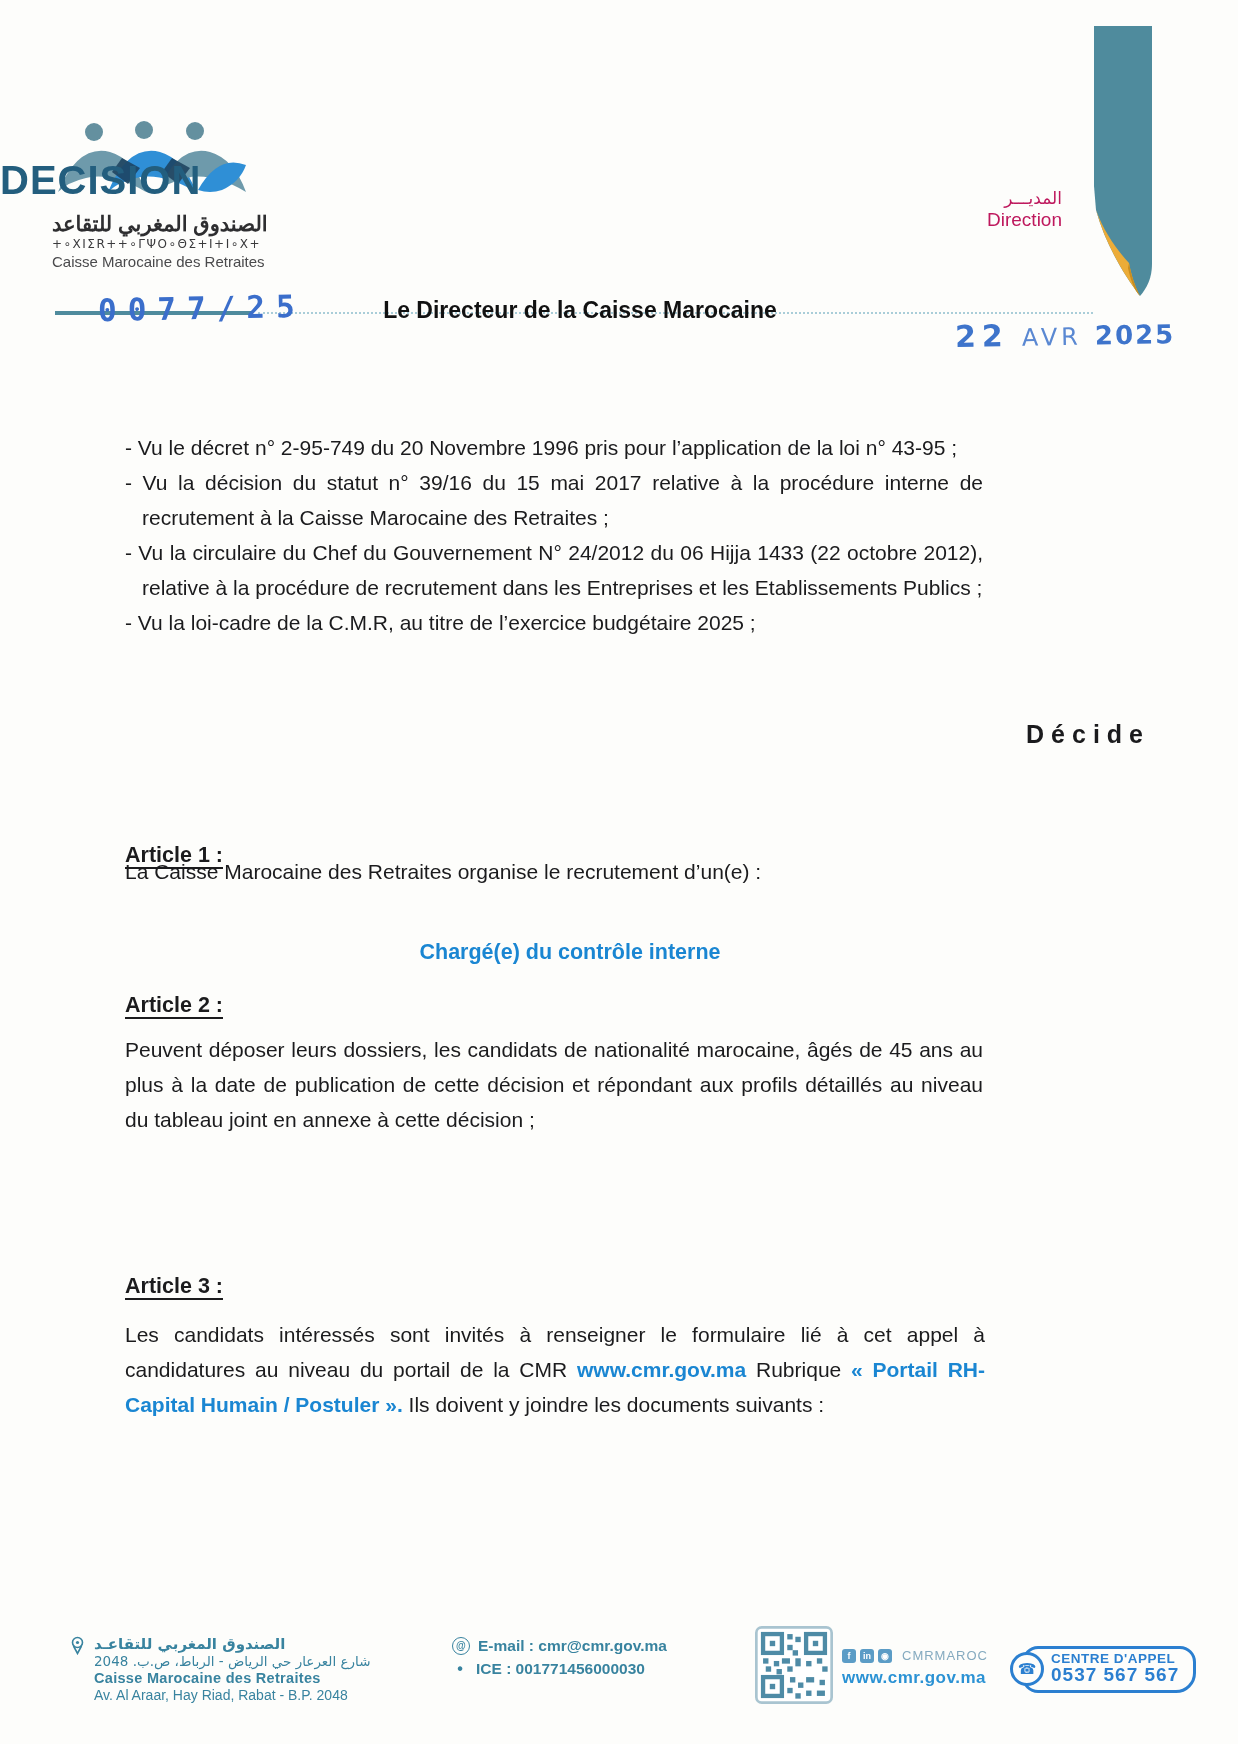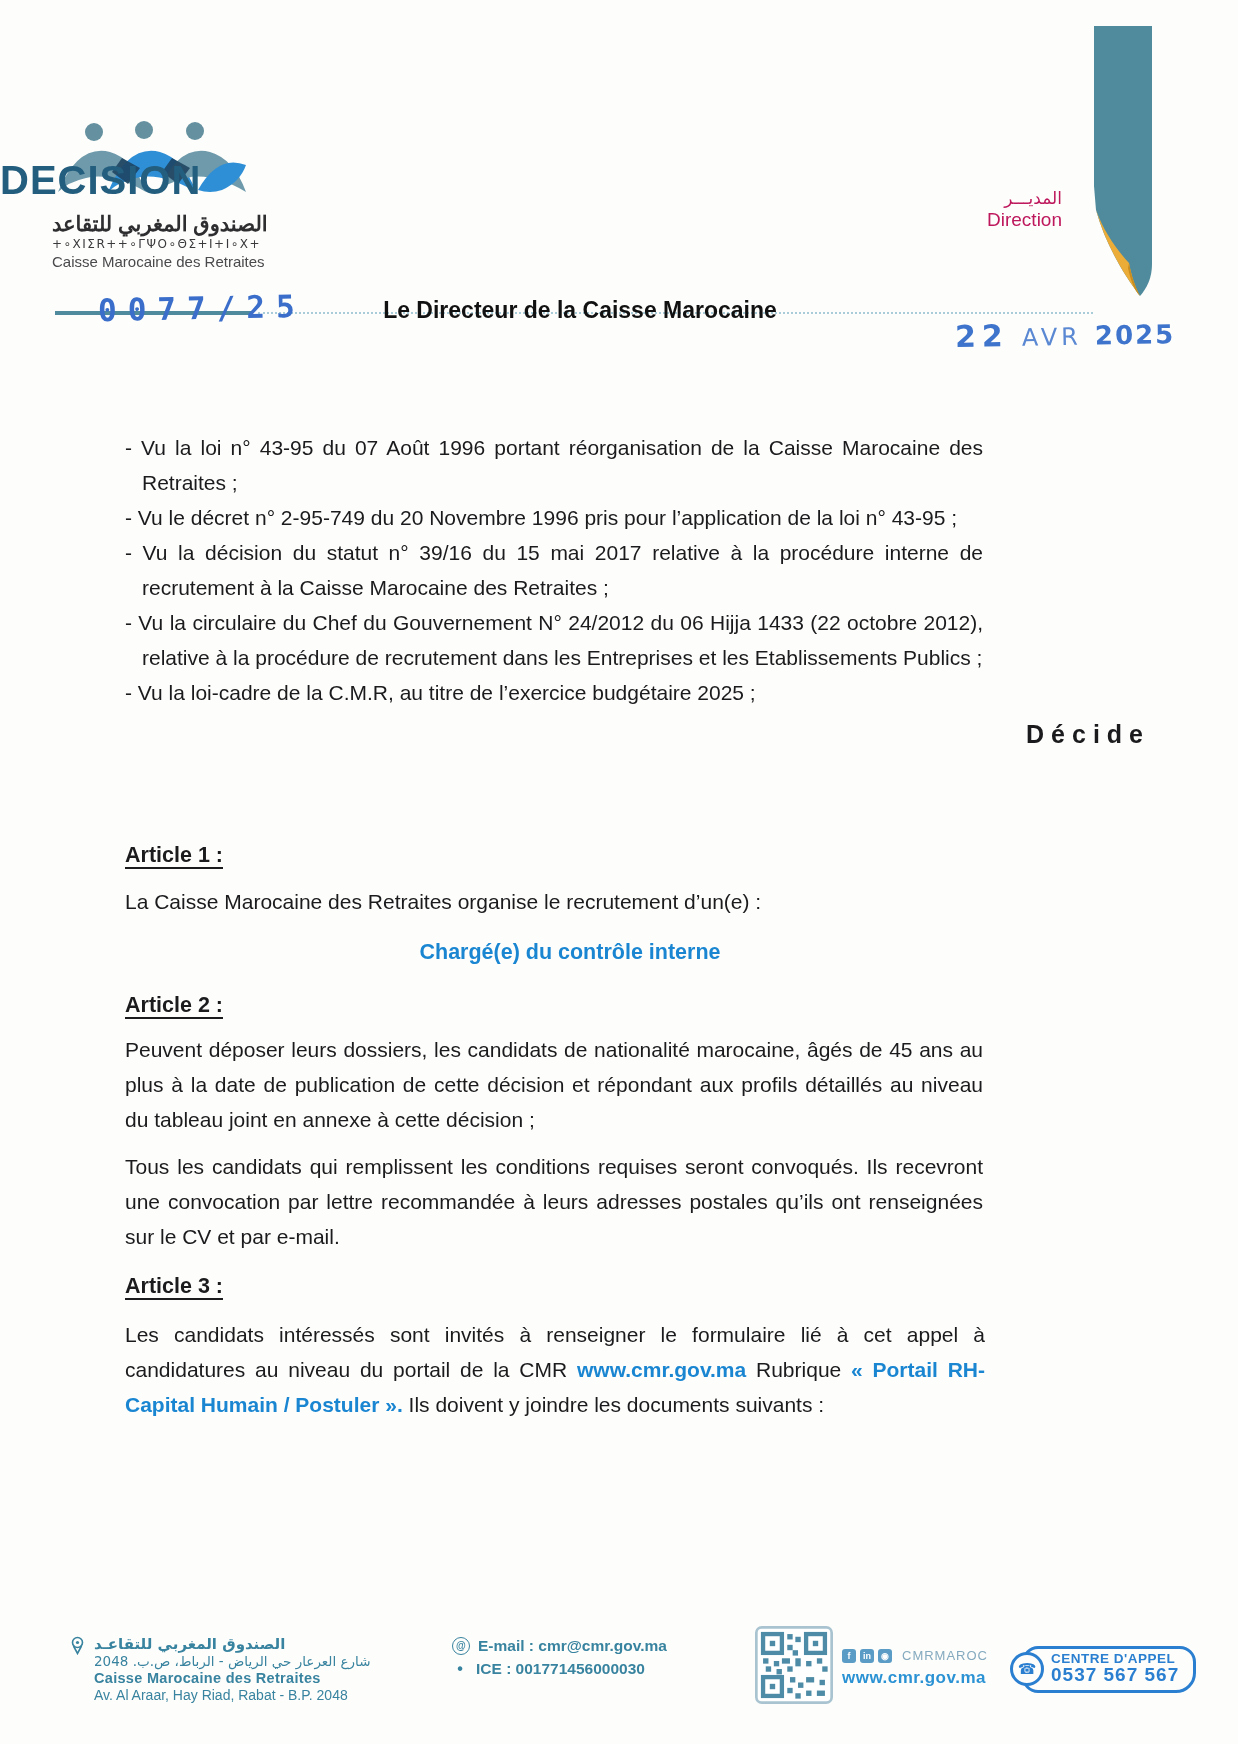--- a/index.html
+++ b/index.html
@@ -39,21 +39,21 @@
   .date-year{font-size:26px;font-weight:600;letter-spacing:2px;margin-left:8px;}
   
   .body-text{font-size:21px;line-height:35px;text-align:justify;}
   .preamble{position:absolute;left:125px;top:430px;width:858px;}
   .vu-item{padding-left:17px;text-indent:-17px;}
   .decide{position:absolute;left:0;top:720px;width:1150px;text-align:right;
     font-size:25px;font-weight:bold;letter-spacing:7px;}
   .article-heading{position:absolute;left:125px;font-size:21.5px;font-weight:bold;
     text-decoration:underline;text-decoration-thickness:2px;text-underline-offset:5px;}
   .a1-h{top:843px;} .a2-h{top:993px;} .a3-h{top:1274px;}
-  .a1-body{position:absolute;left:125px;top:890px;font-size:21px;}
+  .a1-body{position:absolute;left:125px;top:860px;font-size:21px;}
   .job-title{position:absolute;left:0;top:940px;width:1140px;text-align:center;
     color:#1a86d2;font-weight:bold;font-size:21.5px;}
   .a2-p1{position:absolute;left:125px;top:1032px;width:858px;}
   .a2-p2{position:absolute;left:125px;top:1149px;width:858px;}
   .a3-p1{position:absolute;left:125px;top:1317px;width:860px;}
   .blue-bold{color:#1a86d2;font-weight:bold;}
   
   .footer-address{position:absolute;left:70px;top:1636px;display:flex;gap:9px;color:#38839f;}
   .addr-lines{line-height:17px;}
   .addr-ar1{font-size:15px;font-weight:bold;font-family:"DejaVu Sans",sans-serif;}
@@ -123,36 +123,34 @@
     <div>Le Directeur de la Caisse Marocaine</div>
   </div>
 
   <div class="date-stamp">
     <span class="date-day">22</span>
     <span class="date-month">AVR</span>
     <span class="date-year">2025</span>
   </div>
 
   <div class="preamble body-text">
-    <div class="vu-item">- Vu la loi n° 43-95 du 07 Août 1996 portant réorganisation de la Caisse Marocaine des Retraites ;</div>
     <div class="vu-item">- Vu le décret n° 2-95-749 du 20 Novembre 1996 pris pour l’application de la loi n° 43-95 ;</div>
     <div class="vu-item">- Vu la décision du statut n° 39/16 du 15 mai 2017 relative à la procédure interne de recrutement à la Caisse Marocaine des Retraites ;</div>
     <div class="vu-item">- Vu la circulaire du Chef du Gouvernement N° 24/2012 du 06 Hijja 1433 (22 octobre 2012), relative à la procédure de recrutement dans les Entreprises et les Etablissements Publics ;</div>
     <div class="vu-item">- Vu la loi-cadre de la C.M.R, au titre de l’exercice budgétaire 2025 ;</div>
   </div>
 
   <div class="decide">Décide</div>
 
   <div class="article-heading a1-h">Article 1 :</div>
   <div class="a1-body">La Caisse Marocaine des Retraites organise le recrutement d’un(e) :</div>
   <div class="job-title">Chargé(e) du contrôle interne</div>
 
   <div class="article-heading a2-h">Article 2 :</div>
   <div class="a2-p1 body-text">Peuvent déposer leurs dossiers, les candidats de nationalité marocaine, âgés de 45 ans au plus à la date de publication de cette décision et répondant aux profils détaillés au niveau du tableau joint en annexe à cette décision ;</div>
-  <div class="a2-p2 body-text">Tous les candidats qui remplissent les conditions requises seront convoqués. Ils recevront une convocation par lettre recommandée à leurs adresses postales qu’ils ont renseignées sur le CV et par e-mail.</div>
 
   <div class="article-heading a3-h">Article 3 :</div>
   <div class="a3-p1 body-text">
     <span>Les candidats intéressés sont invités à renseigner le formulaire lié à cet appel à candidatures au niveau du portail de la CMR </span><span class="blue-bold">www.cmr.gov.ma</span><span> Rubrique </span><span class="blue-bold">« Portail RH-Capital Humain / Postuler ».</span><span> Ils doivent y joindre les documents suivants :</span>
   </div>
 
   <div class="footer-address">
     <svg width="15" height="19" viewBox="0 0 15 19">
       <circle cx="7.5" cy="6.5" r="5" fill="none" stroke="#38839f" stroke-width="1.6"></circle>
       <circle cx="7.5" cy="6.5" r="1.6" fill="#38839f"></circle>

